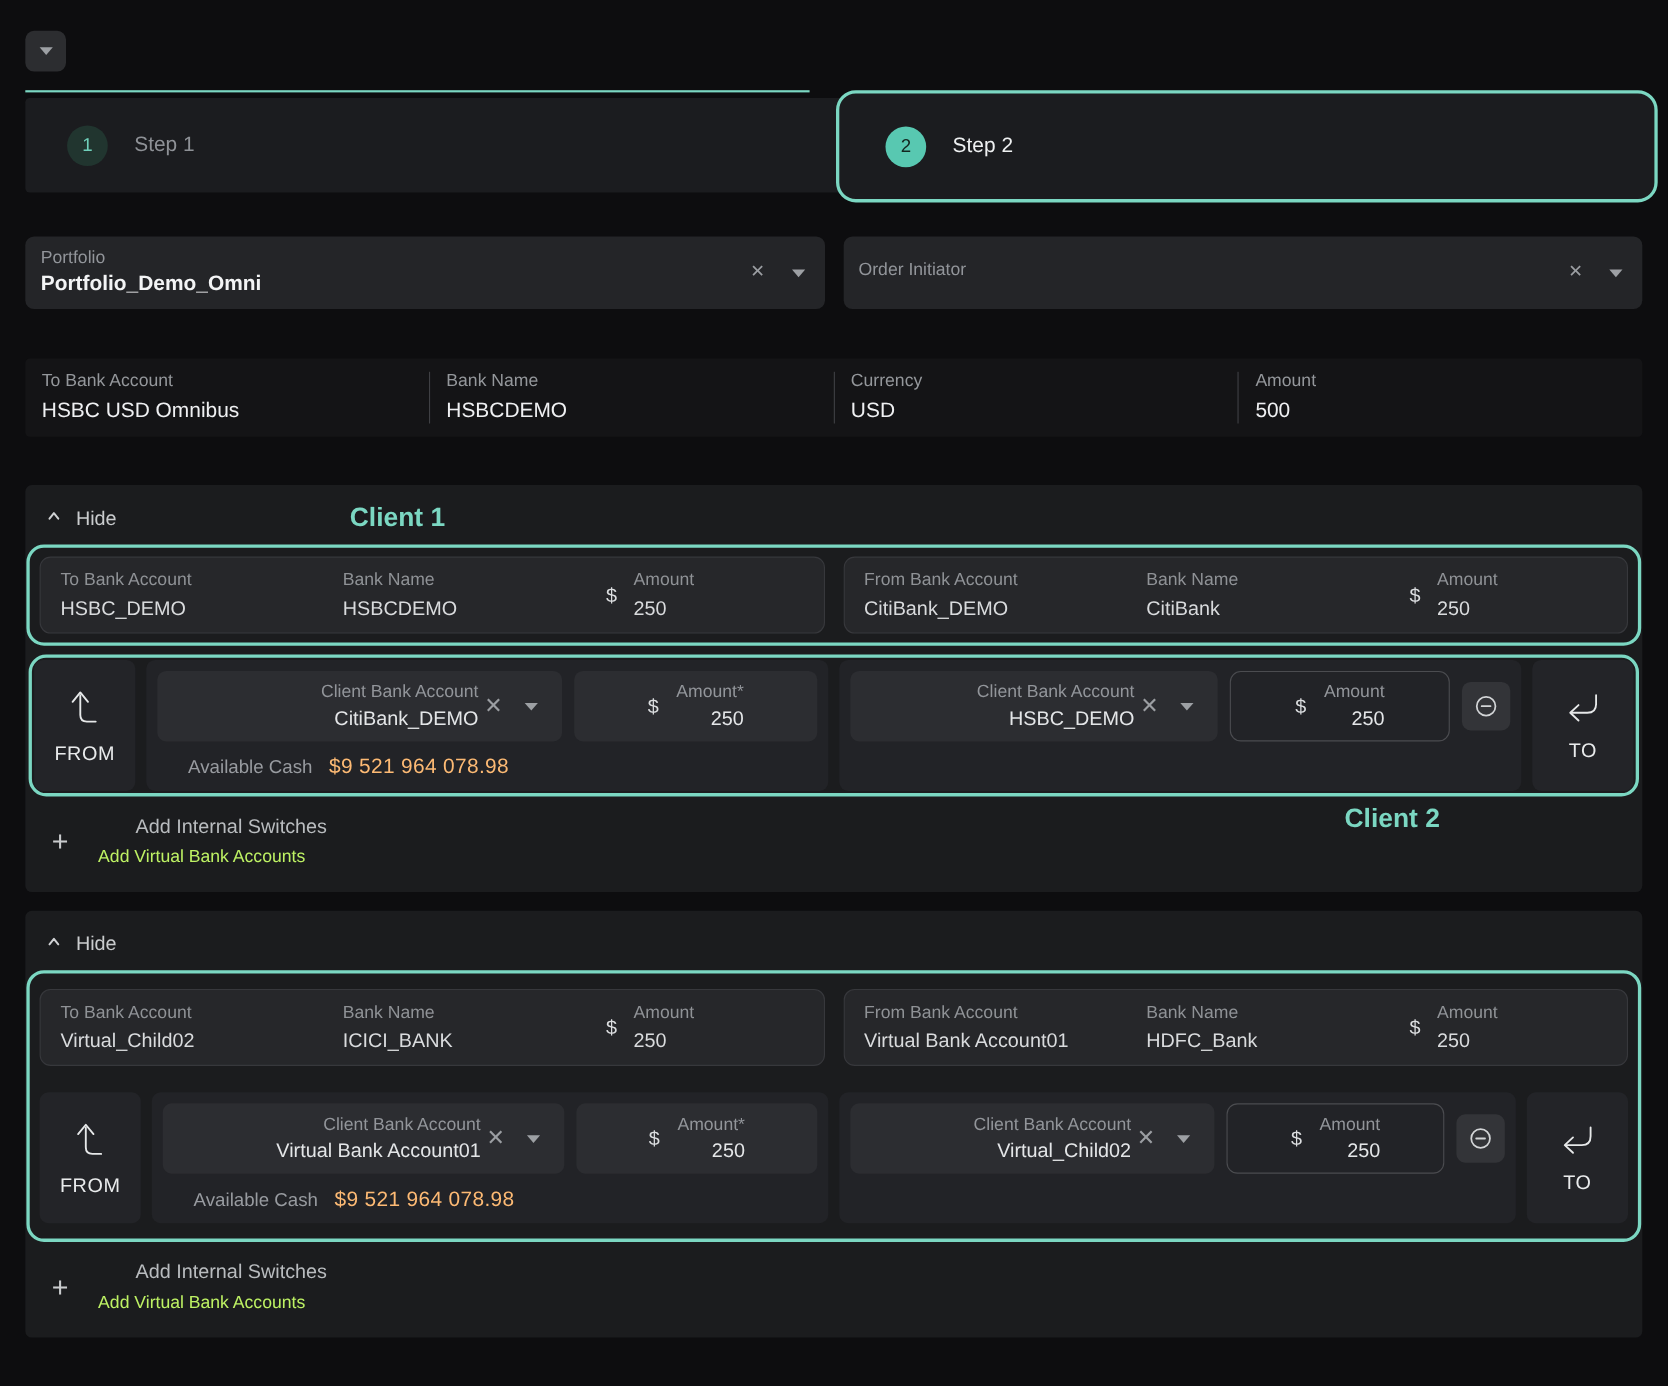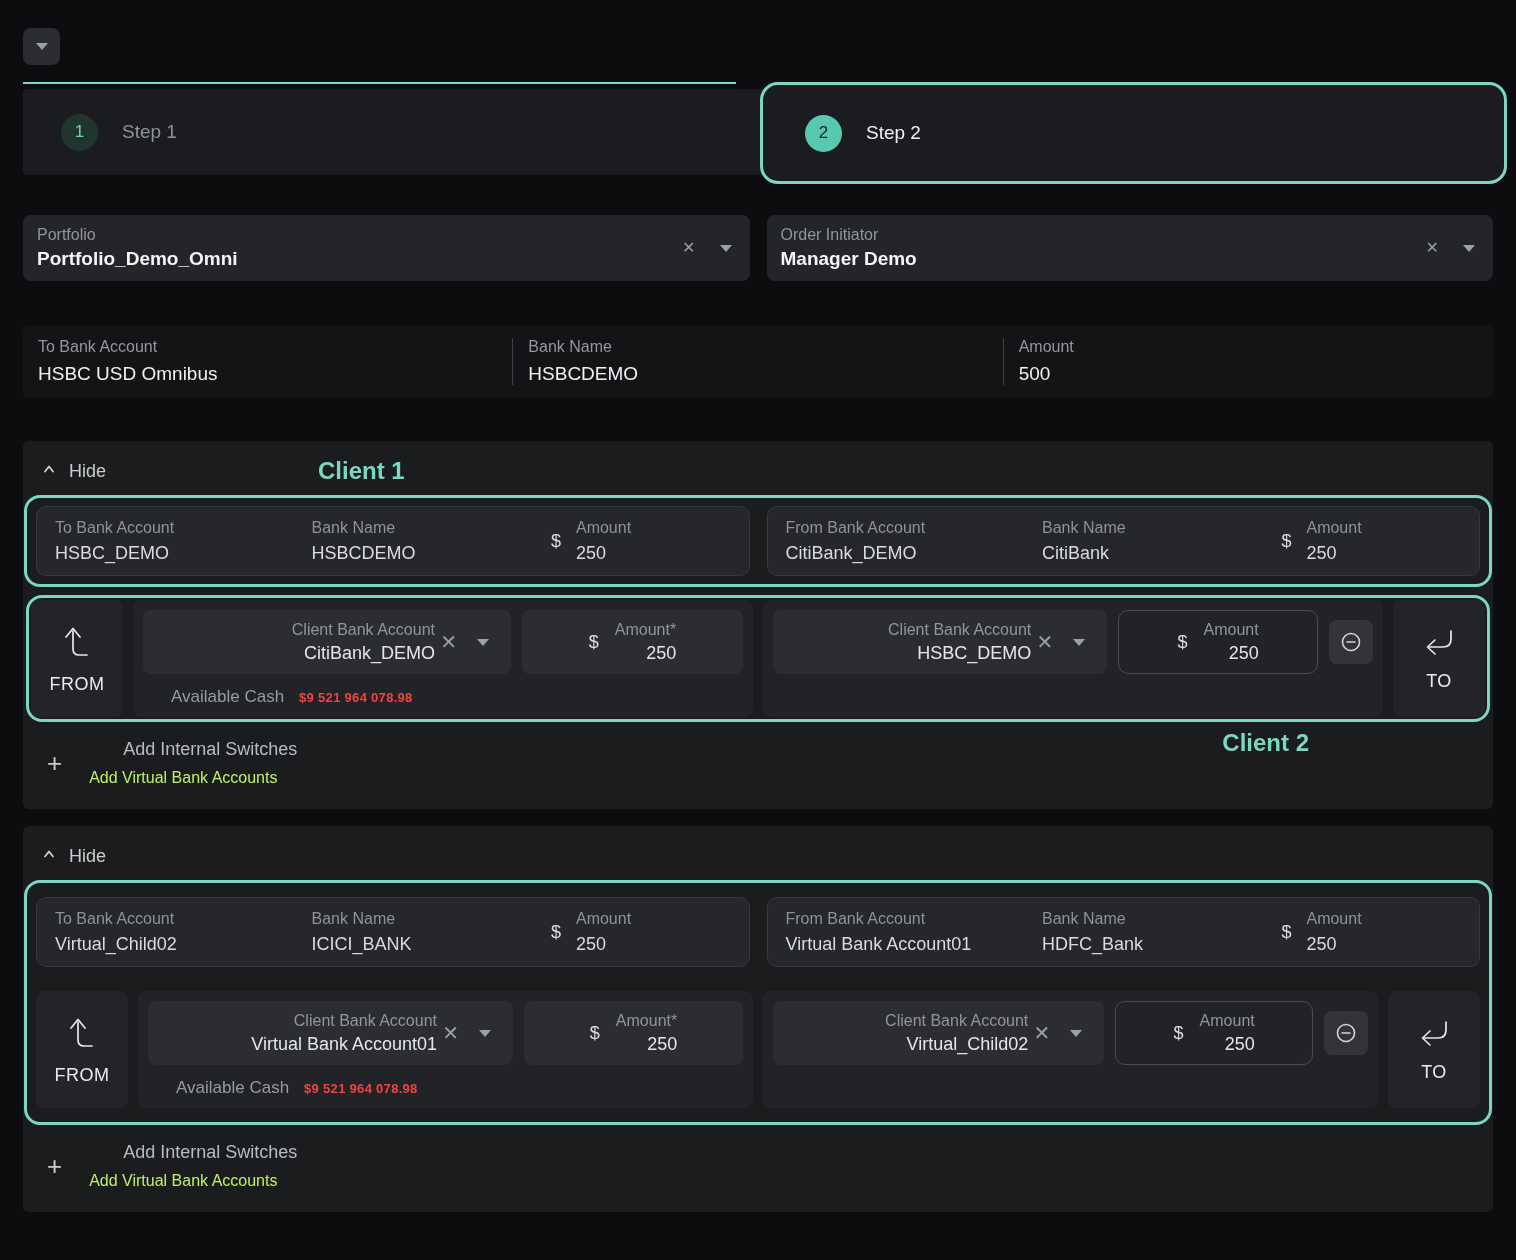--- a/index.html
+++ b/index.html
@@ -81,21 +81,21 @@
   .client-box { flex:1.45; padding-right:76px; }
   .client-box .field-icons { right:22px; gap:20px; }
   .amt-box { flex:1; flex-direction:row; align-items:center; gap:16px; }
   .amt-outline { background:transparent; border:1px solid #4b4c50; border-radius:10px; flex:1; }
   .ib-label { font-size:16px; color:#92959a; margin-bottom:4px; white-space:nowrap; }
   .ib-value { font-size:18px; color:#e4e6e8; font-weight:500; white-space:nowrap; }
   .minus-btn { width:44px; height:44px; background:#333438; border-radius:8px; display:flex;
     align-items:center; justify-content:center; margin-top:10px; cursor:pointer; flex:none; }
   .cash-row { margin-top:13px; padding-left:5px; display:flex; align-items:baseline; gap:15px; }
   .cash-label { font-size:17px; color:#989ba0;margin-left:23px; }
-  .cash-value { font-size:13px; color:#ef4444; font-weight:700; letter-spacing:0.3px; }
+  .cash-value { font-size:19px; color:#fdba74; font-weight:400; letter-spacing:0.3px; }
   
   .add-row { display:flex; align-items:center; gap:27px; padding:17px 10px 6px; cursor:pointer; }
   .plus { font-size:26px; font-weight:300; color:#c9cbcd; line-height:1; }
   .add-main { font-size:18px; color:#b9bcbf; margin-bottom:9px;margin-left:34px; }
   .add-sub { font-size:16px; color:#bef264; }
   svg { display:block; }
 </style>
 </head>
 <body>
 
@@ -123,36 +123,39 @@
     <div class="field-card">
       <div class="field-label">Portfolio</div>
       <div class="field-value">Portfolio_Demo_Omni</div>
       <div class="field-icons">
         <span class="clear-x">✕</span>
         <span class="caret"></span>
       </div>
     </div>
     <div class="field-card">
       <div class="field-label">Order Initiator</div>
-      <div class="field-value">Manager Demo</div>
       <div class="field-icons">
         <span class="clear-x">✕</span>
         <span class="caret"></span>
       </div>
     </div>
   </div>
 
   <div class="info-bar">
     <div class="info-col">
       <div class="info-label">To Bank Account</div>
       <div class="info-value">HSBC USD Omnibus</div>
     </div>
     <div class="info-col">
       <div class="info-label">Bank Name</div>
       <div class="info-value">HSBCDEMO</div>
+    </div>
+    <div class="info-col">
+      <div class="info-label">Currency</div>
+      <div class="info-value">USD</div>
     </div>
     <div class="info-col">
       <div class="info-label">Amount</div>
       <div class="info-value">500</div>
     </div>
   </div>
 
   <div class="section">
     <div class="hide-row">
       <svg width="16" height="16" viewBox="0 0 16 16">

